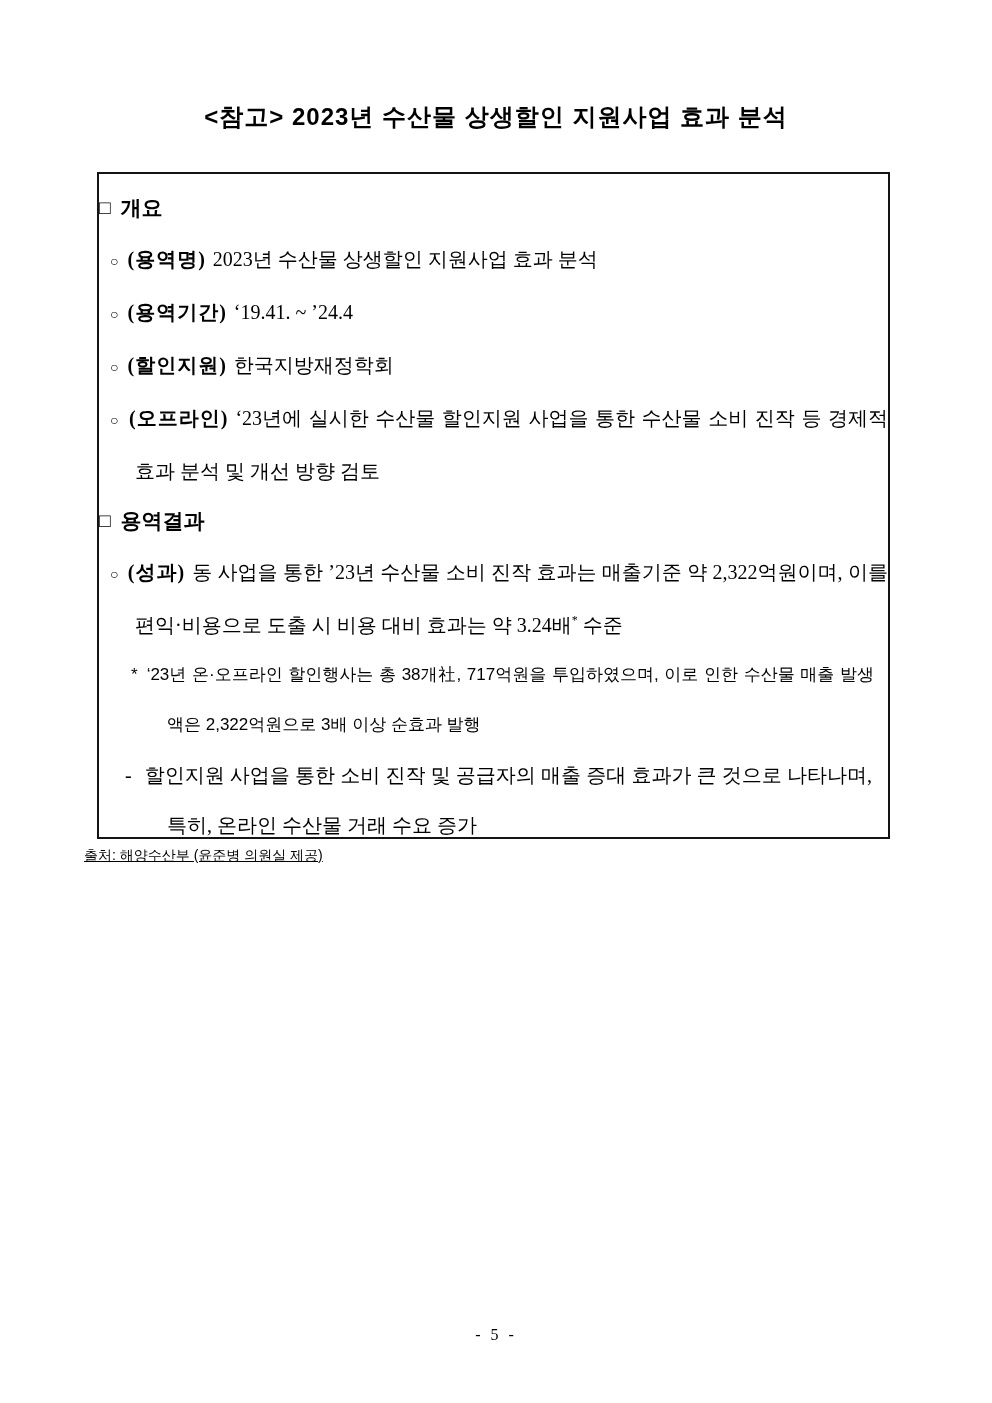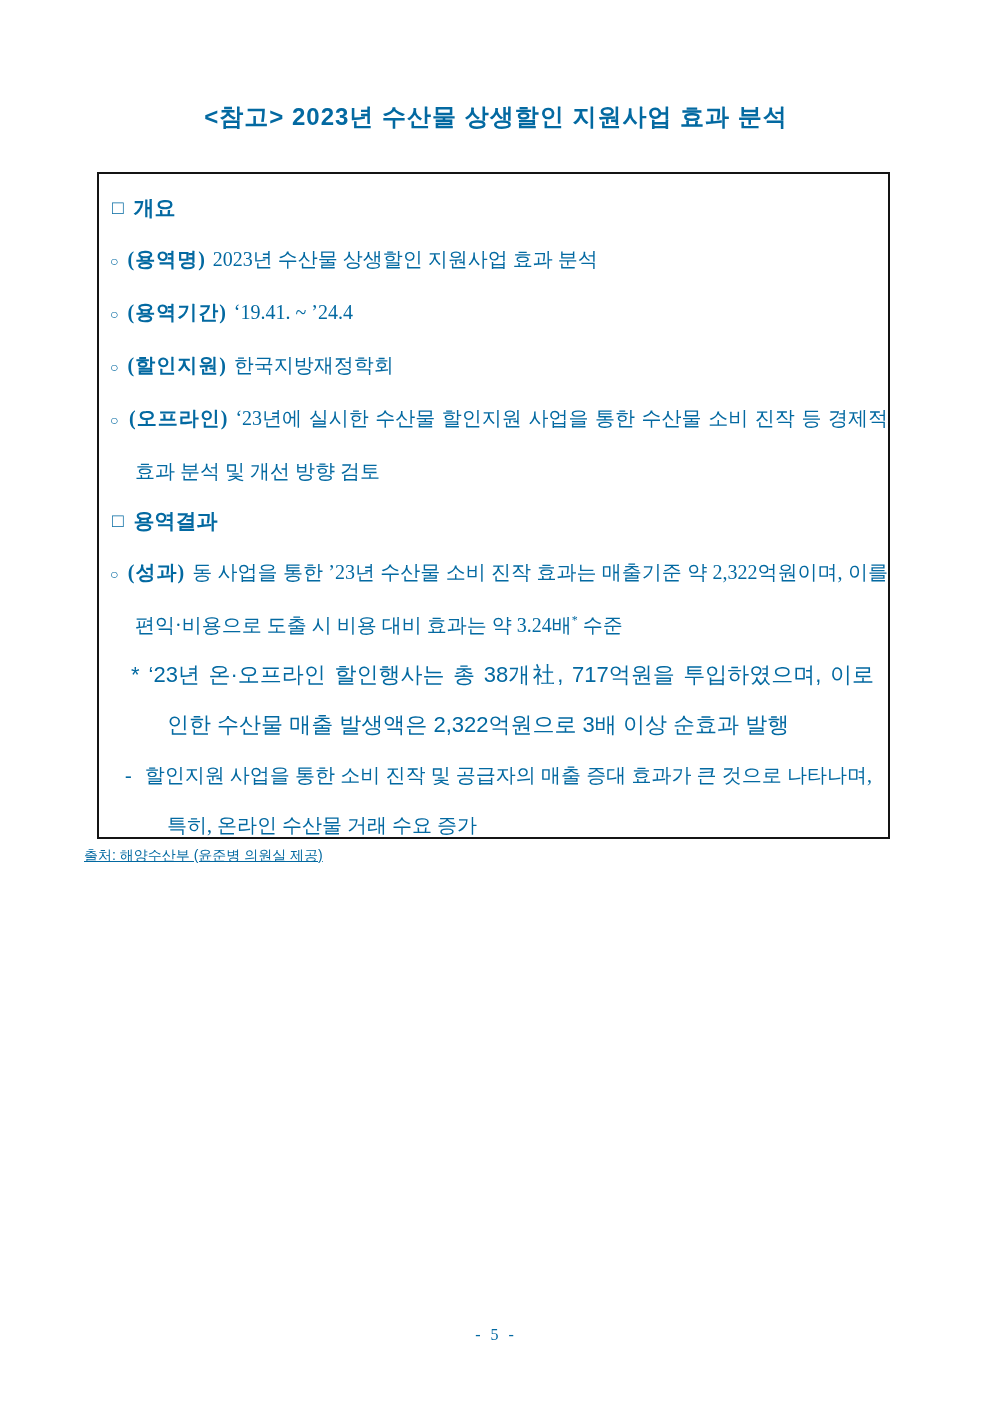--- a/index.html
+++ b/index.html
@@ -1,50 +1,50 @@
 <!DOCTYPE html>
 <html lang="ko"><head>
 <meta charset="utf-8">
 <style>
   html,body { margin:0; padding:0; background:#e8e8e8; }
   .page {
     position:relative;
     width:992px; height:1403px;
     margin:0 auto;
     background:#ffffff;
-    color:#0369a1;
+    color:#000000;
     font-family:"Liberation Serif","DejaVu Serif",serif;
     overflow:hidden;
   }
   .doc-title {
     position:absolute; top:101px; left:0; width:100%;
     text-align:center;
     font-family:"Liberation Sans","DejaVu Sans",sans-serif;
     font-weight:700; font-size:24px; letter-spacing:1px;
   }
   .info-box {
     position:absolute; top:172px; left:97px;
     width:793px; height:667px;
     border:2px solid #141414;
     box-sizing:border-box;
     padding-top:9px;
   }
   .line { line-height:50px; font-size:20px; text-align:justify; }
   .heading {
     font-family:"Liberation Sans","DejaVu Sans",sans-serif;
     font-weight:700; font-size:21px;
-    padding-left:13px; text-align:left;
+    text-align:left;
   }
   .heading .marker { font-weight:400; font-size:19px; margin-right:10px; position:relative; top:-1px; }
   .bullet { padding-left:36px; padding-right:0; text-indent:-25px; }
   .bullet .marker { font-size:14px; margin-right:9px; }
   .bullet .lbl { font-weight:700; letter-spacing:1px; margin-right:7px; }
   .footnote {
     font-family:"Liberation Sans","DejaVu Sans",sans-serif;
-    font-size:22px;
+    font-size:17px;
     padding-left:68px; padding-right:14px; text-indent:-36px;
   }
   .footnote .marker { margin-right:9px; }
   .dash { padding-left:68px; padding-right:16px; text-indent:-42px; }
   .dash .marker { margin-right:13px; }
   .line sup { font-size:12px; line-height:0; }
   .source-note {
     position:absolute; top:843px; left:84px;
     font-family:"Liberation Sans","DejaVu Sans",sans-serif;
     font-size:14px; line-height:24px;text-decoration:underline;

